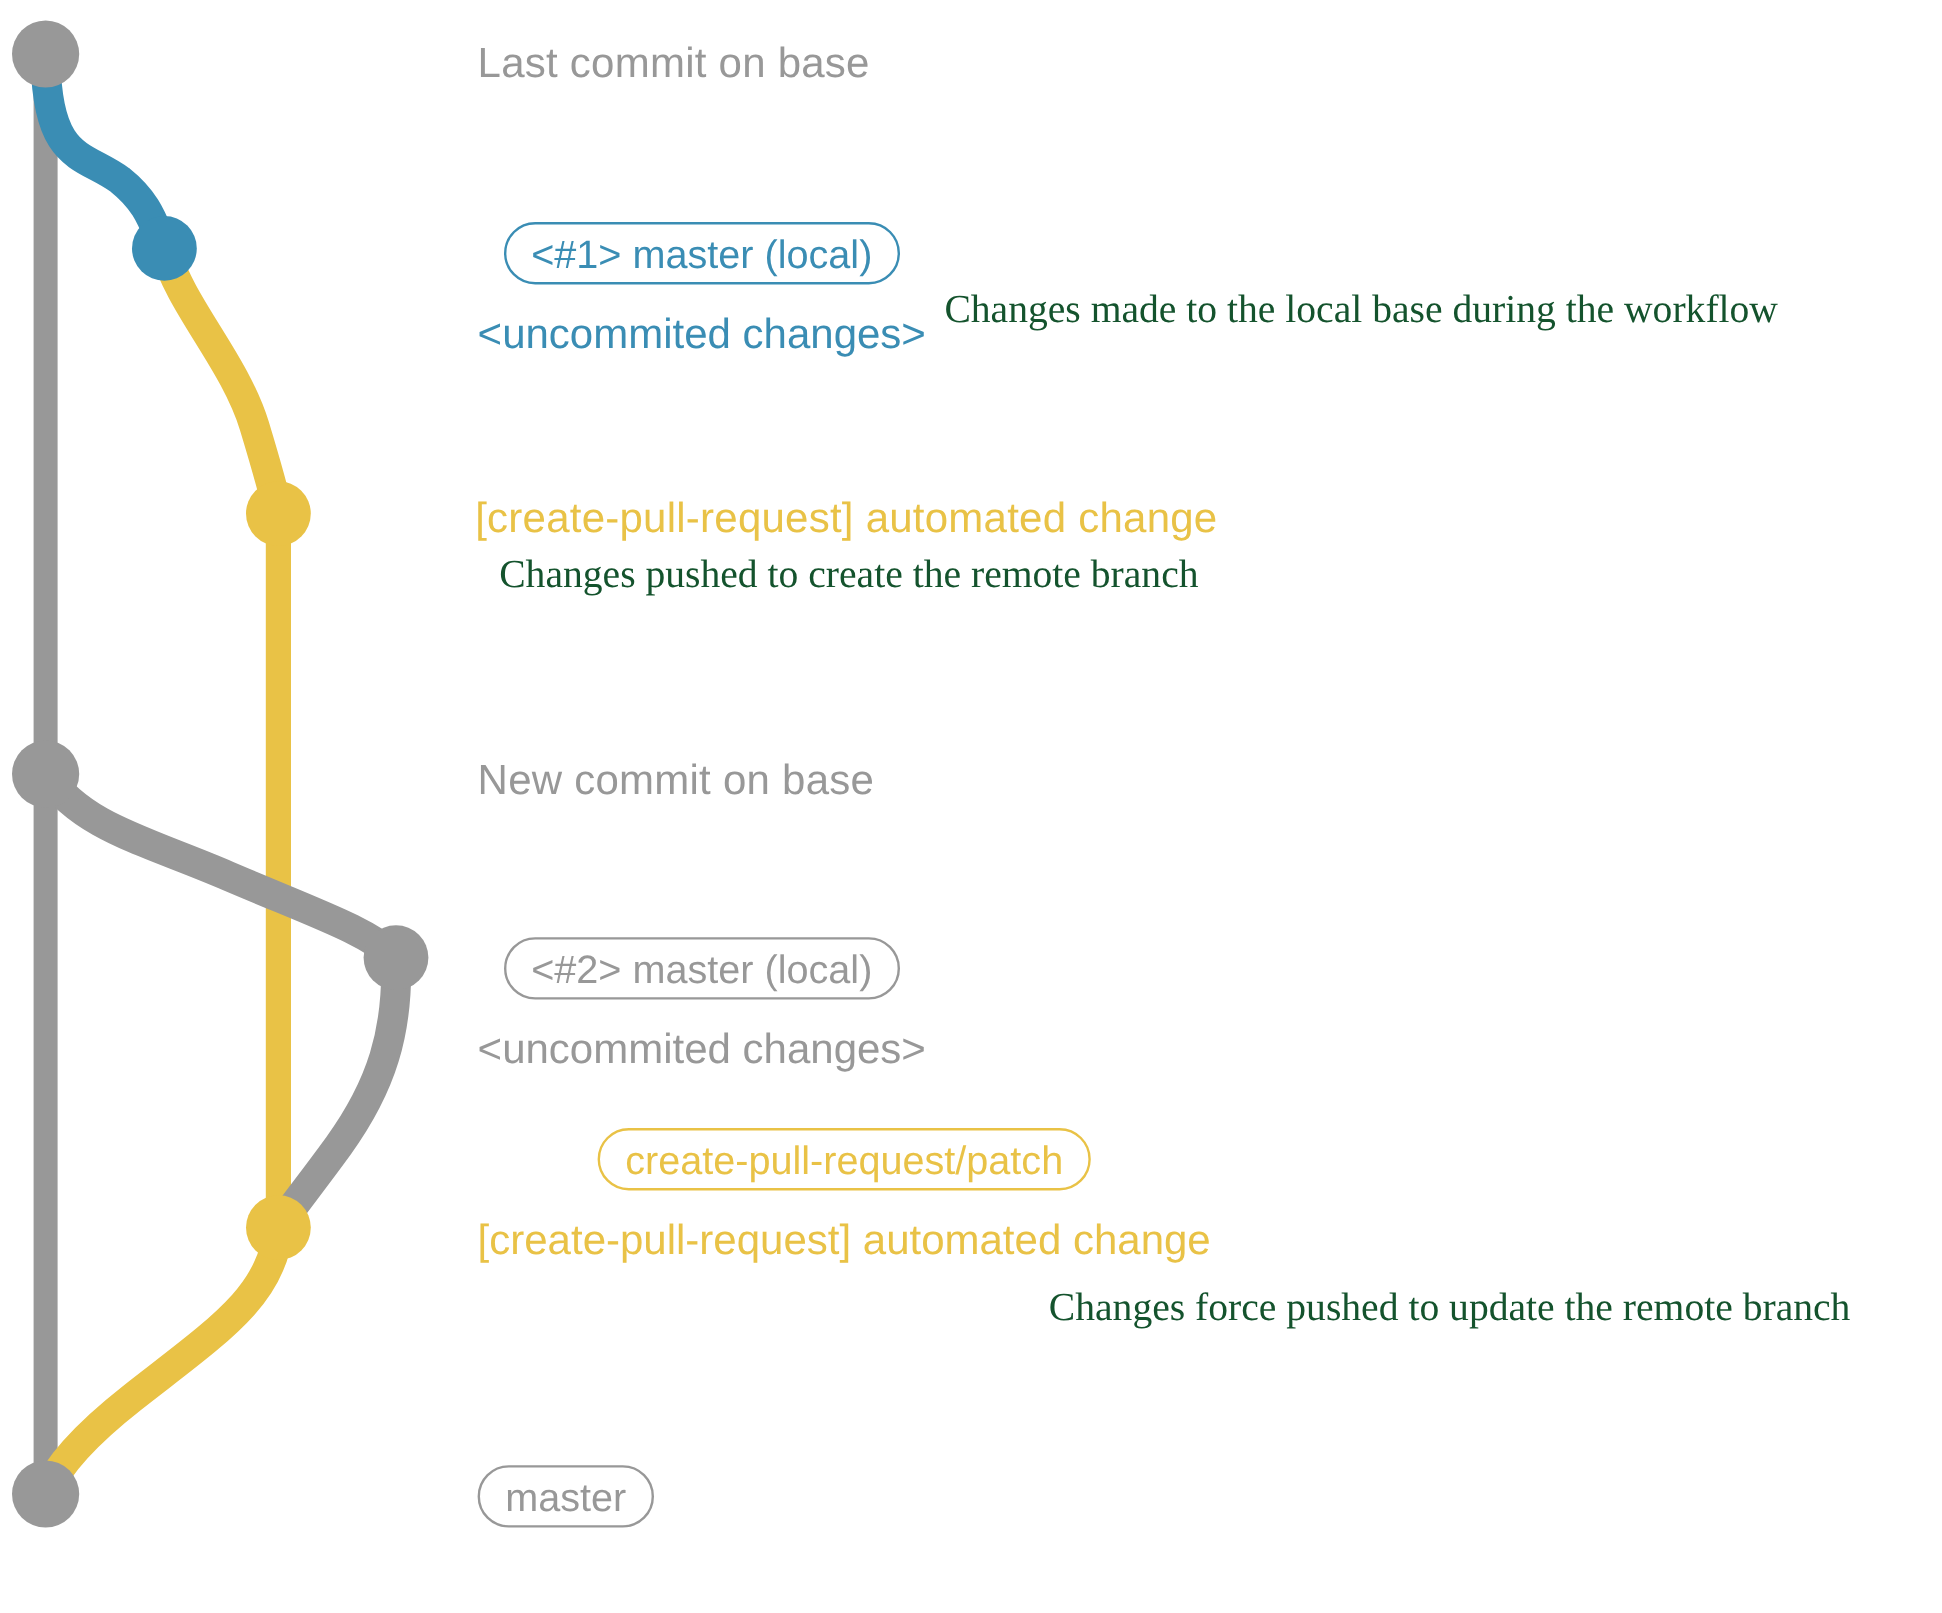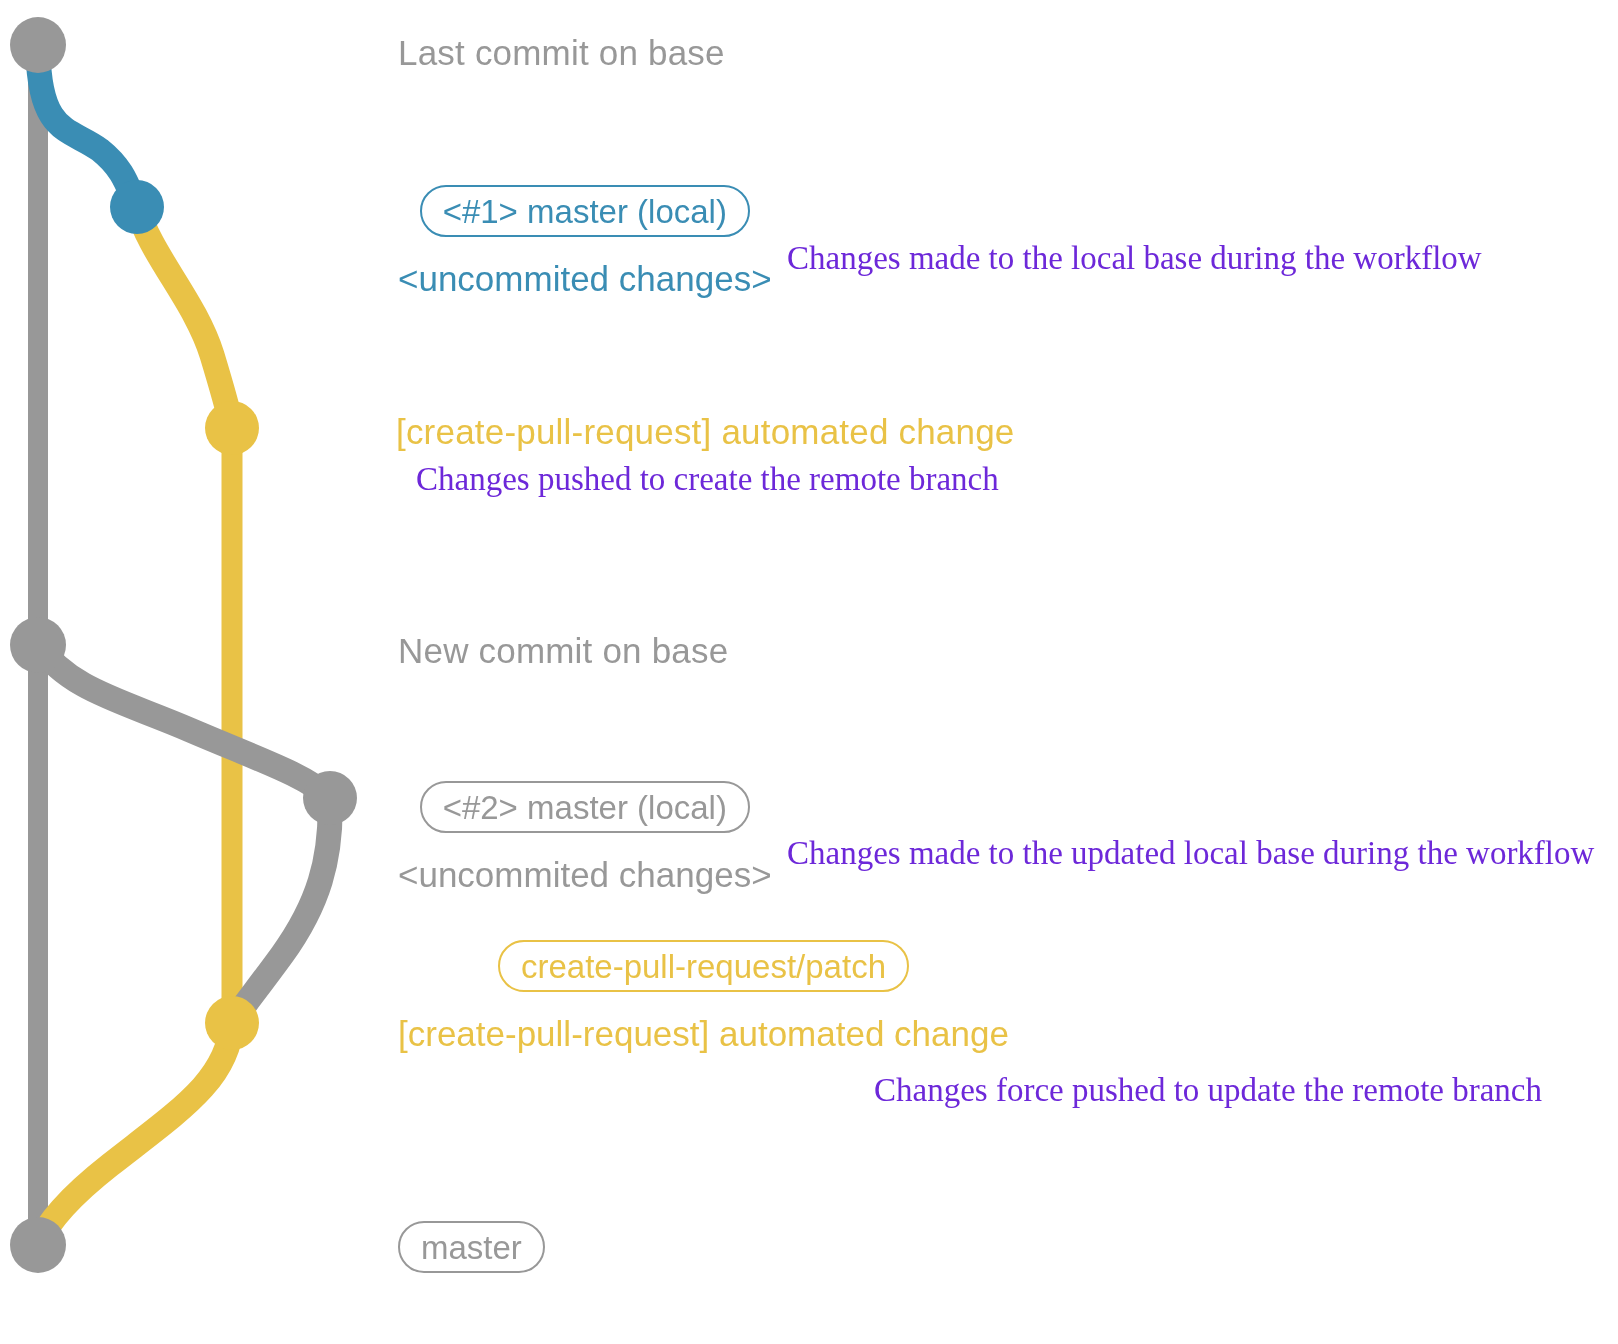--- a/index.html
+++ b/index.html
@@ -67,21 +67,21 @@
     display: flex;
     align-items: center;
     gap: 16px;
     flex-direction: column;
   }
 
   .desc {
     position: absolute;
     font-family: "Liberation Serif", serif;
     font-size: 33px;
-    color: #6d28d9;
+    color: #14532d;
     white-space: nowrap;
   }
 
   .c-grey  { color: #989898; }
   .c-blue  { color: #3a8db4; }
   .c-gold  { color: #e9c246; }
 </style>
 </head>
 <body>
 
@@ -124,21 +124,20 @@
 
   <div class="headline c-gold" style="left:396px; top:412px;">[create-pull-request] automated change</div>
   <div class="desc" style="left:416px; top:461px;">Changes pushed to create the remote branch</div>
 
   <div class="headline c-grey" style="left:398px; top:631px;">New commit on base</div>
 
   <div class="pill-wrap" style="left:398px; top:781px;">
     <span class="pill c-grey">&lt;#2&gt; master (local)</span>
     <span class="commit-msg c-grey">&lt;uncommited changes&gt;</span>
   </div>
-  <div class="desc" style="left:787px; top:835px;">Changes made to the updated local base during the workflow</div>
 
   <div class="pill-wrap" style="left:398px; top:940px;">
     <span class="pill c-gold">create-pull-request/patch</span>
     <span class="commit-msg c-gold">[create-pull-request] automated change</span>
   </div>
   <div class="desc" style="left:874px; top:1056px;margin-top:16px;">Changes force pushed to update the remote branch</div>
 
   <div class="pill-wrap" style="left:398px; top:1221px;">
     <span class="pill c-grey">master</span>
   </div>

